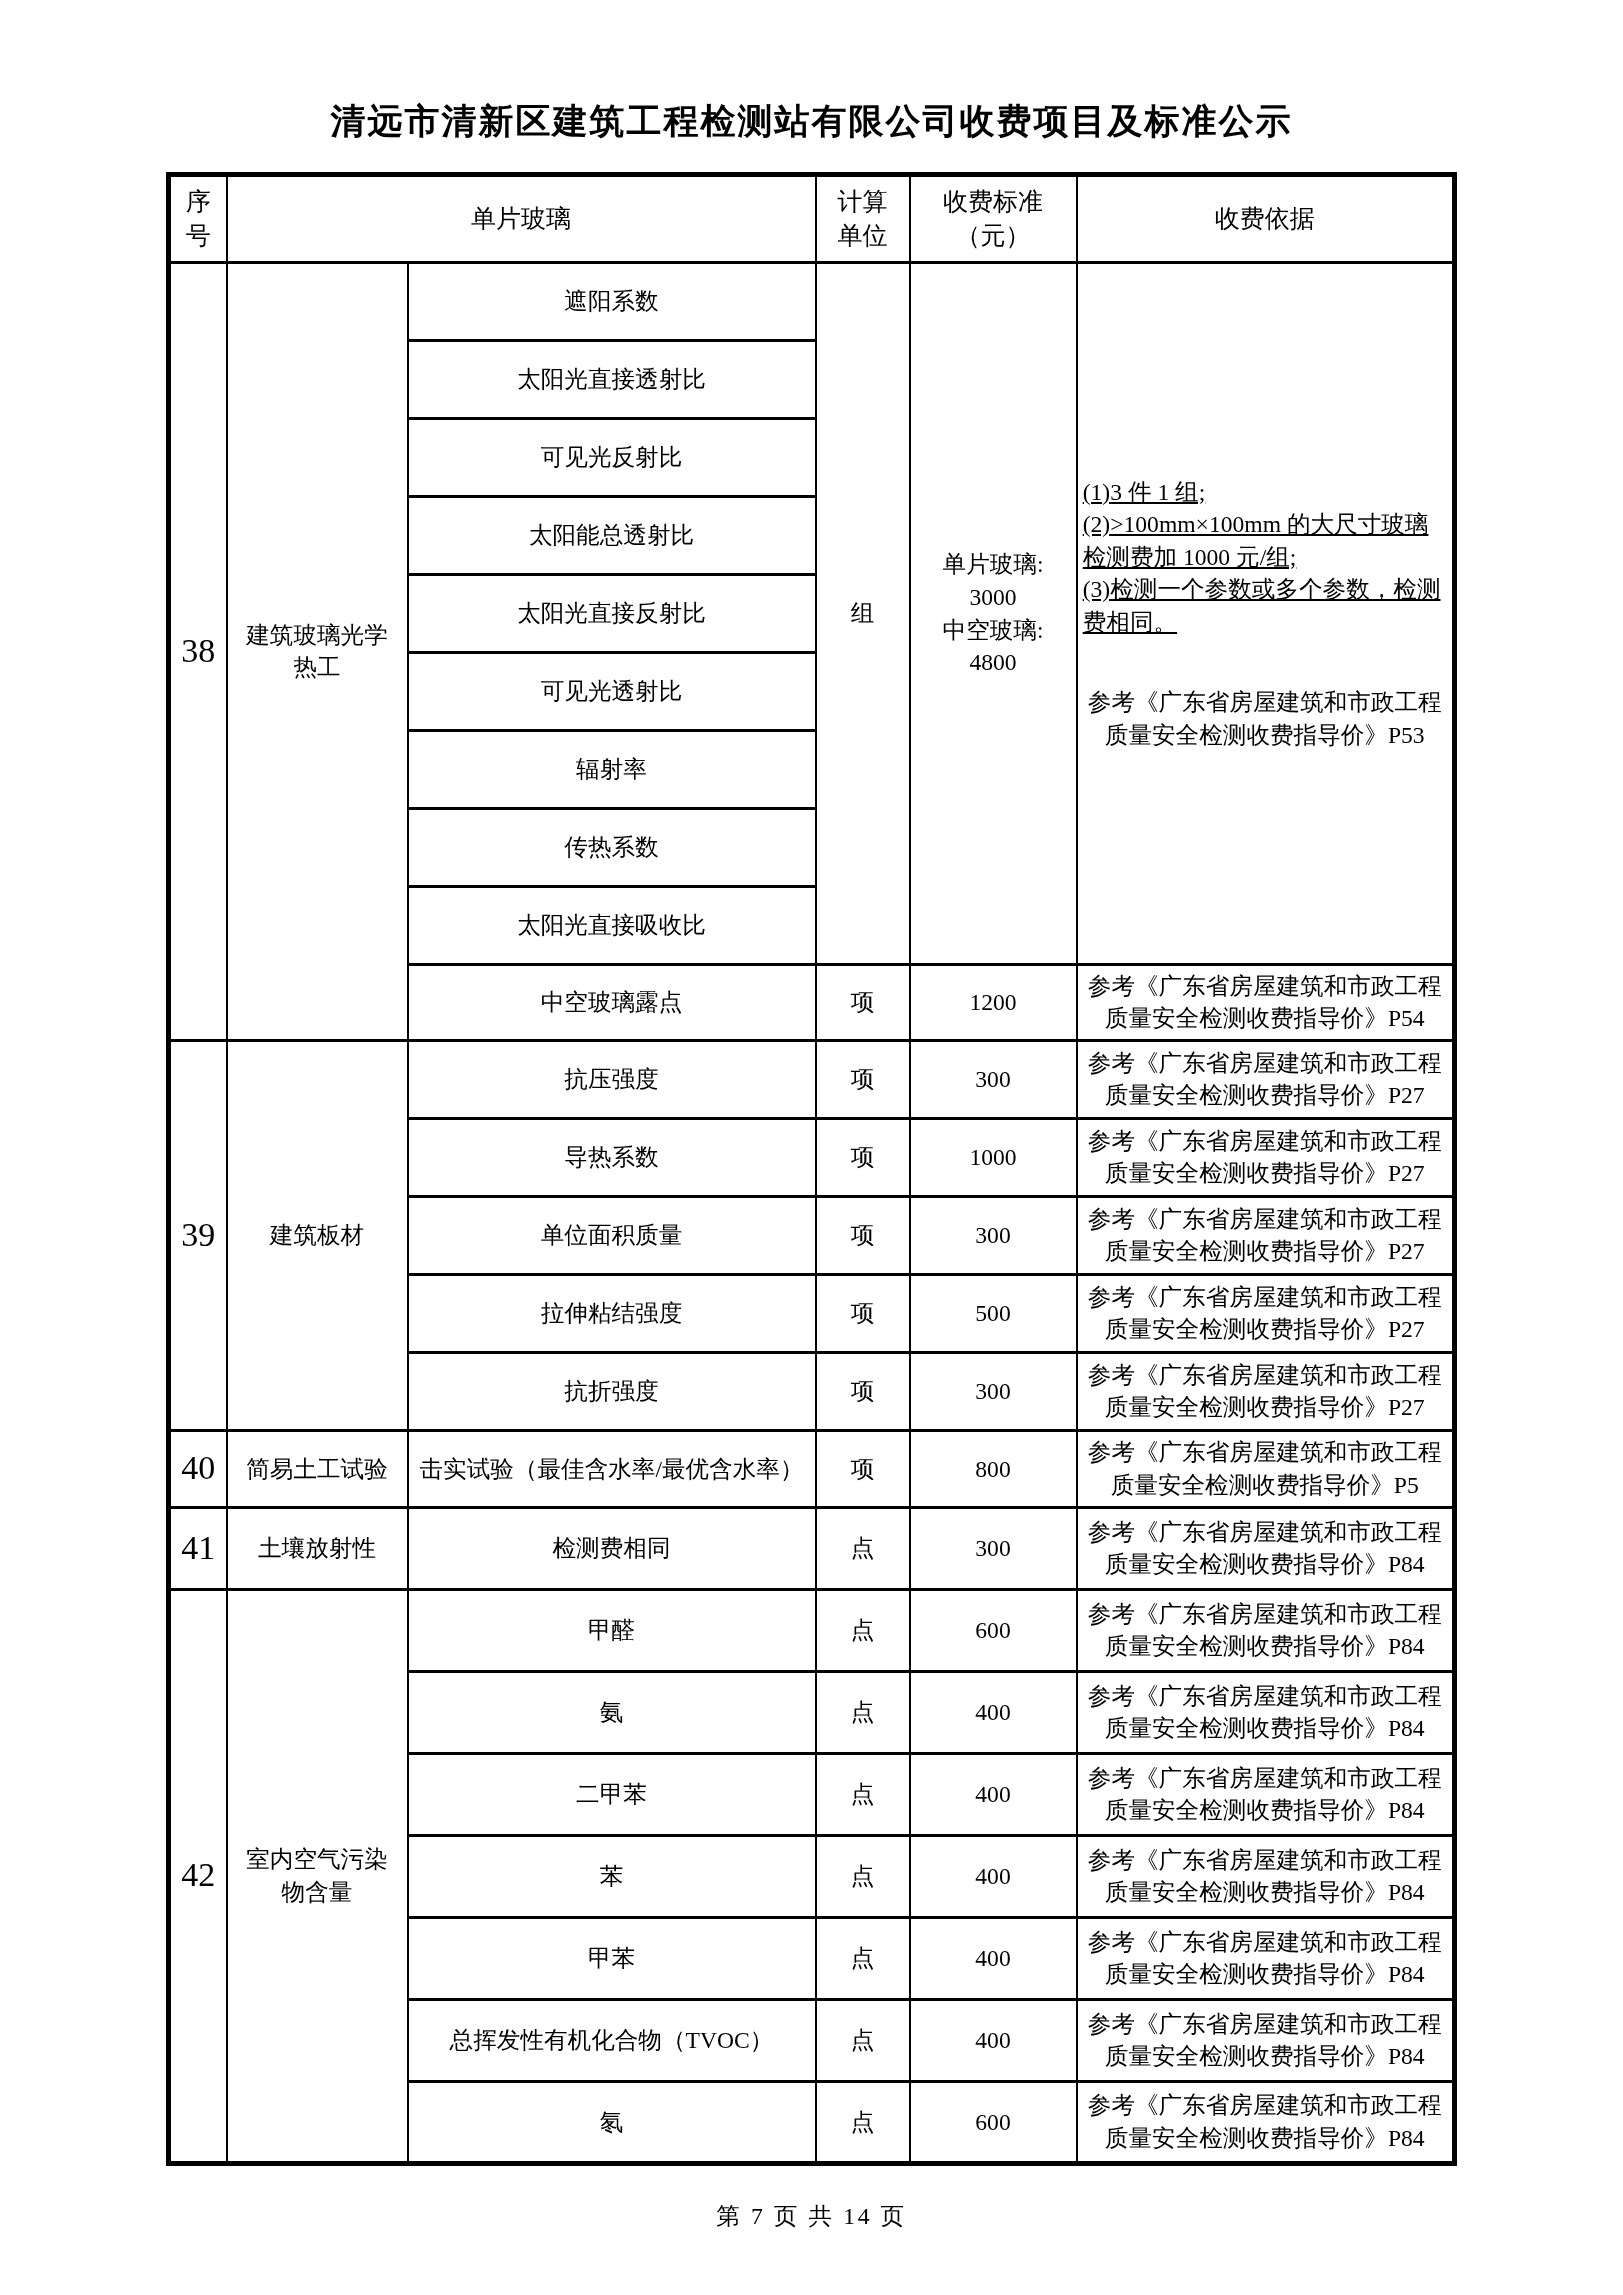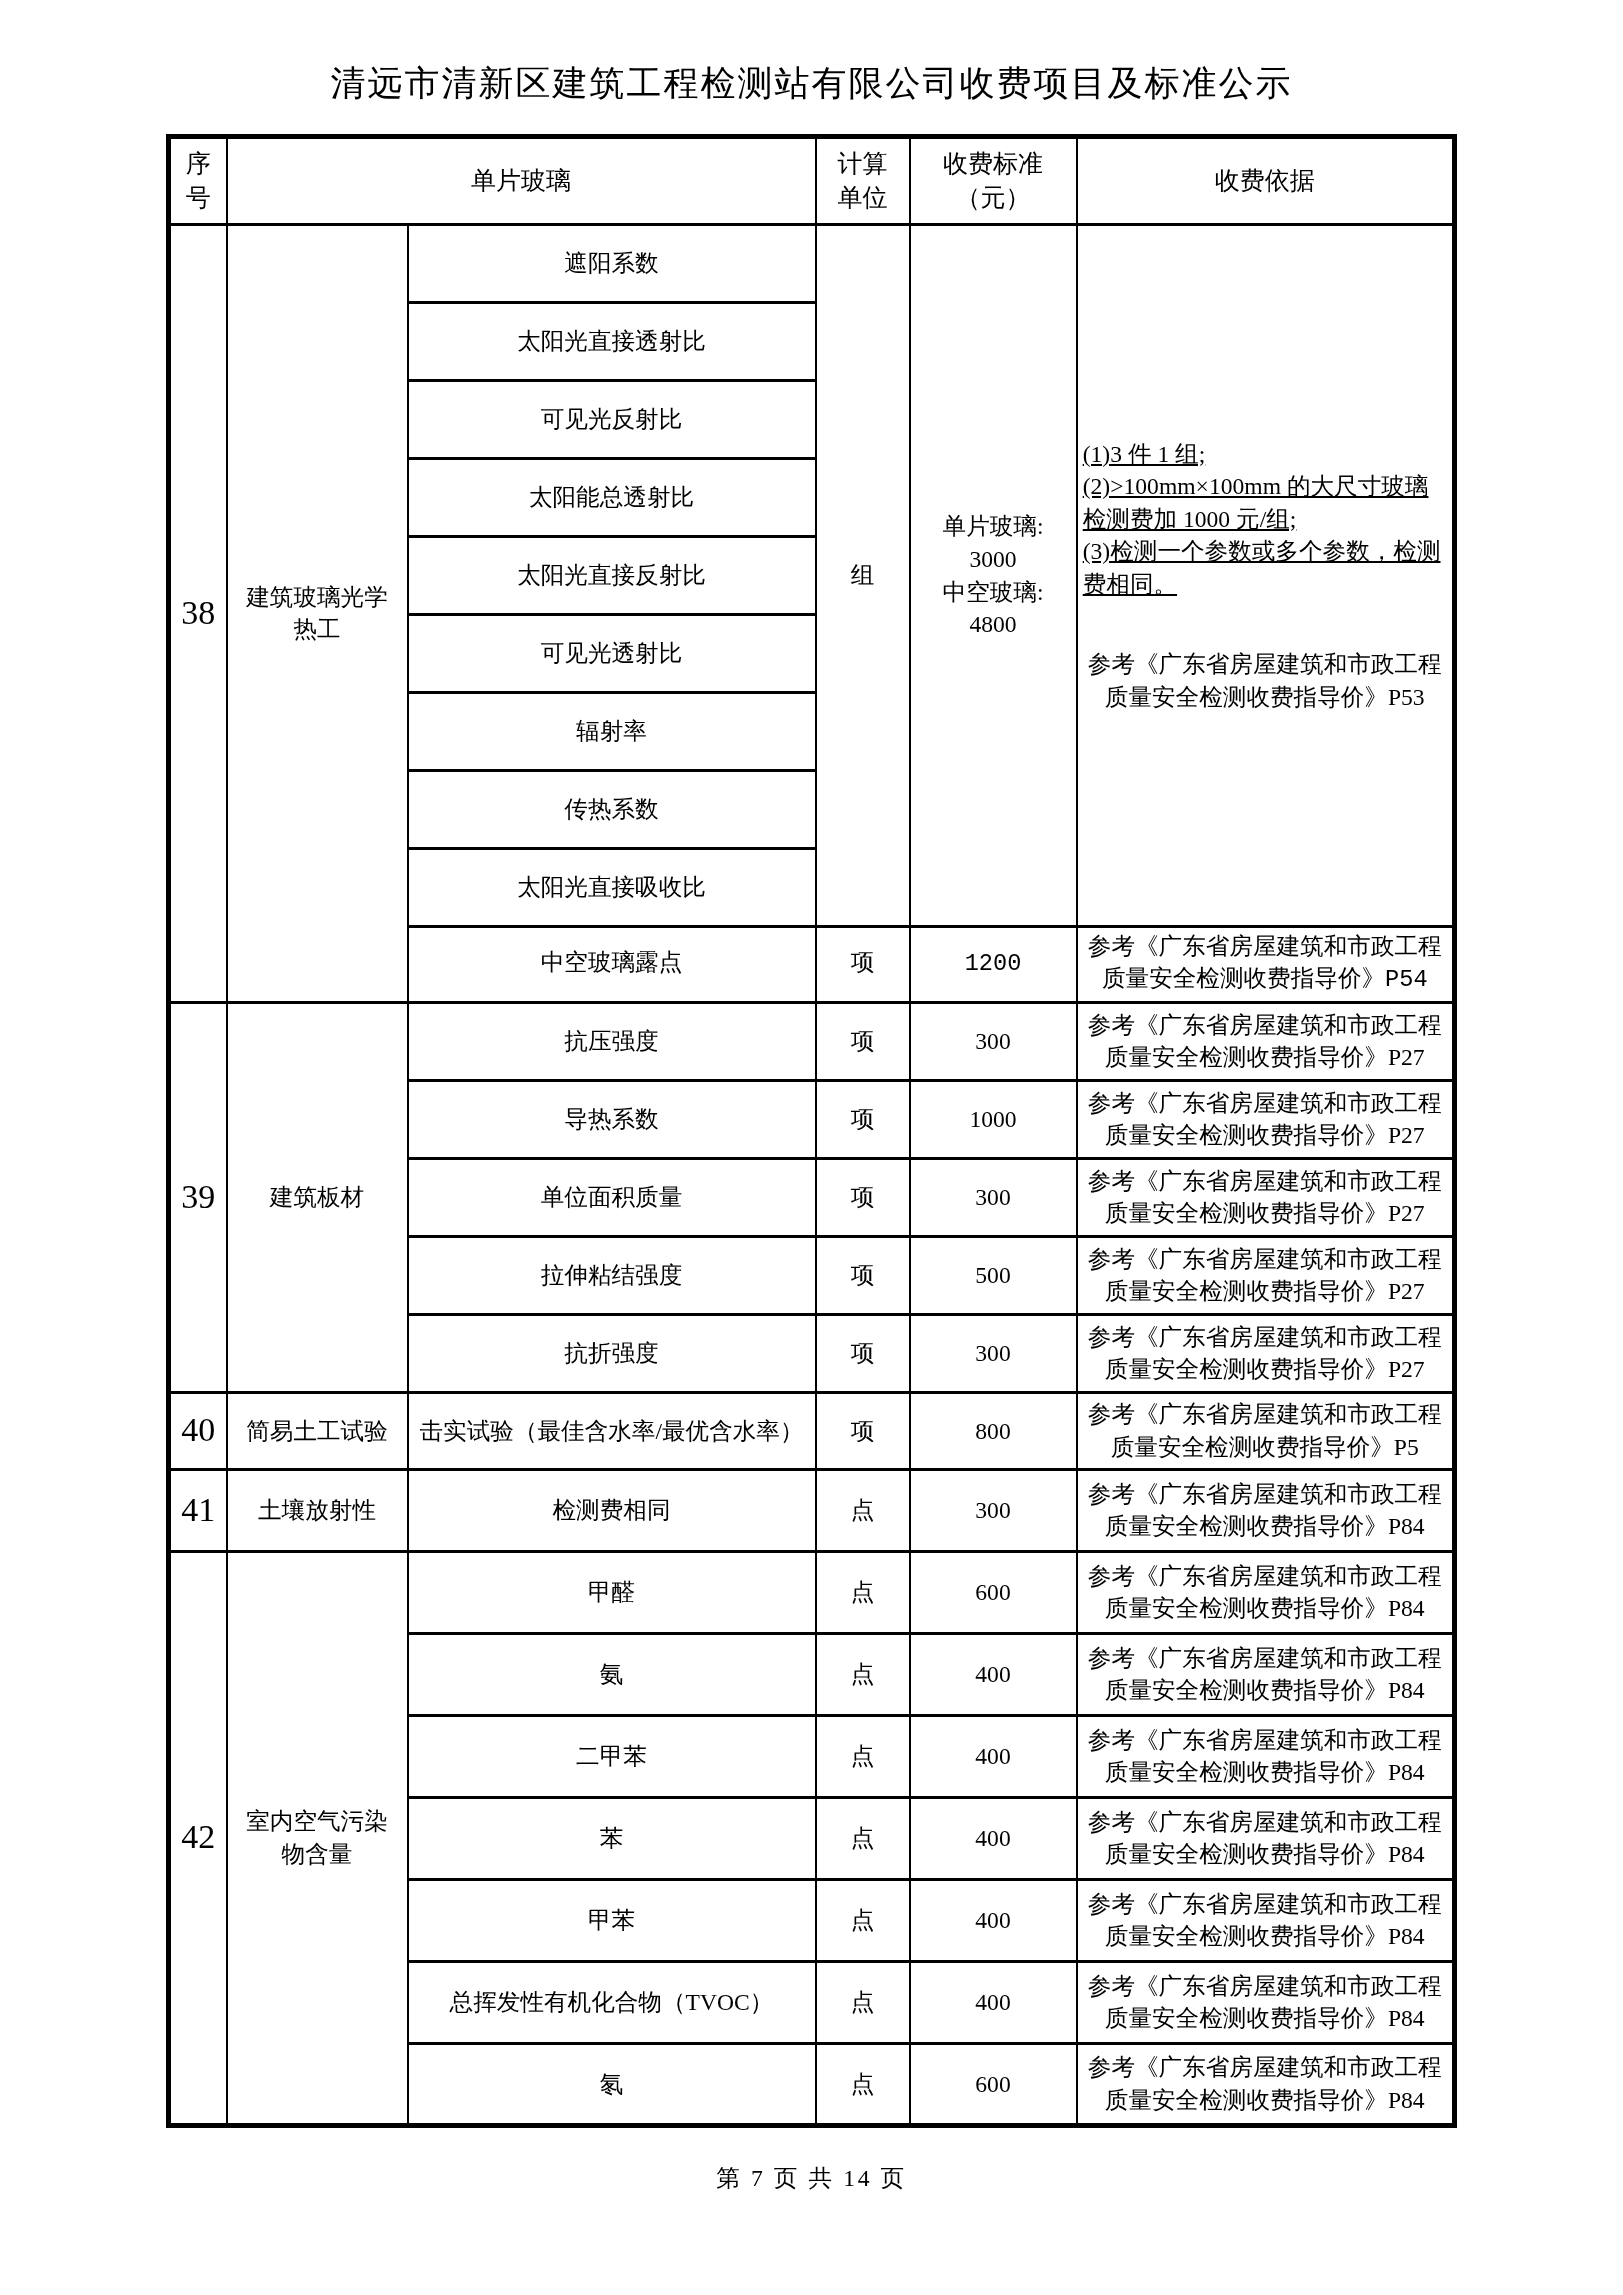--- a/index.html
+++ b/index.html
@@ -6,24 +6,24 @@
   .page {
     position:relative;
     width:1623px; height:2295px;
     background:#ffffff;
     margin:0 auto;
     font-family:"Liberation Serif","DejaVu Serif",serif;
     color:#000;
     overflow:hidden;
   }
   .title {
-    padding-top:60px;
+    padding-top:98px;
     text-align:center;
     font-size:35px;
-    font-weight:normal;
+    font-weight:bold;
     letter-spacing:2px;
     line-height:48px;
   }
   table.fee {
     border-collapse:collapse;
     table-layout:fixed;
     width:1285px;
     margin:26px auto 0 auto;
     border:5.9px solid #000;
   }
@@ -39,21 +39,21 @@
     word-break:break-all;
   }
   thead th { font-size:25px; font-weight:normal; }
   .pre { white-space:pre-line; }
   .num { font-size:34px; }
   .basis { font-size:23.6px; }
   .notes { text-align:left; white-space:pre-line;text-decoration:underline; }
   .ref { text-align:center; margin-top:48px; }
   tr.h-head  { height:88px; }
   tr.h-sub   { height:78px; }
-  tr.h-dew   { height:54px;font-family:Liberation Mono, monospace; }
+  tr.h-dew   { height:54px; }
   tr.h-board { height:78px; }
   tr.h-soil  { height:77px; }
   tr.h-air   { height:82px; }
   .footer {
     margin-top:34px;
     text-align:center;
     font-size:23.6px;
     letter-spacing:2.6px;
   }
 </style>

